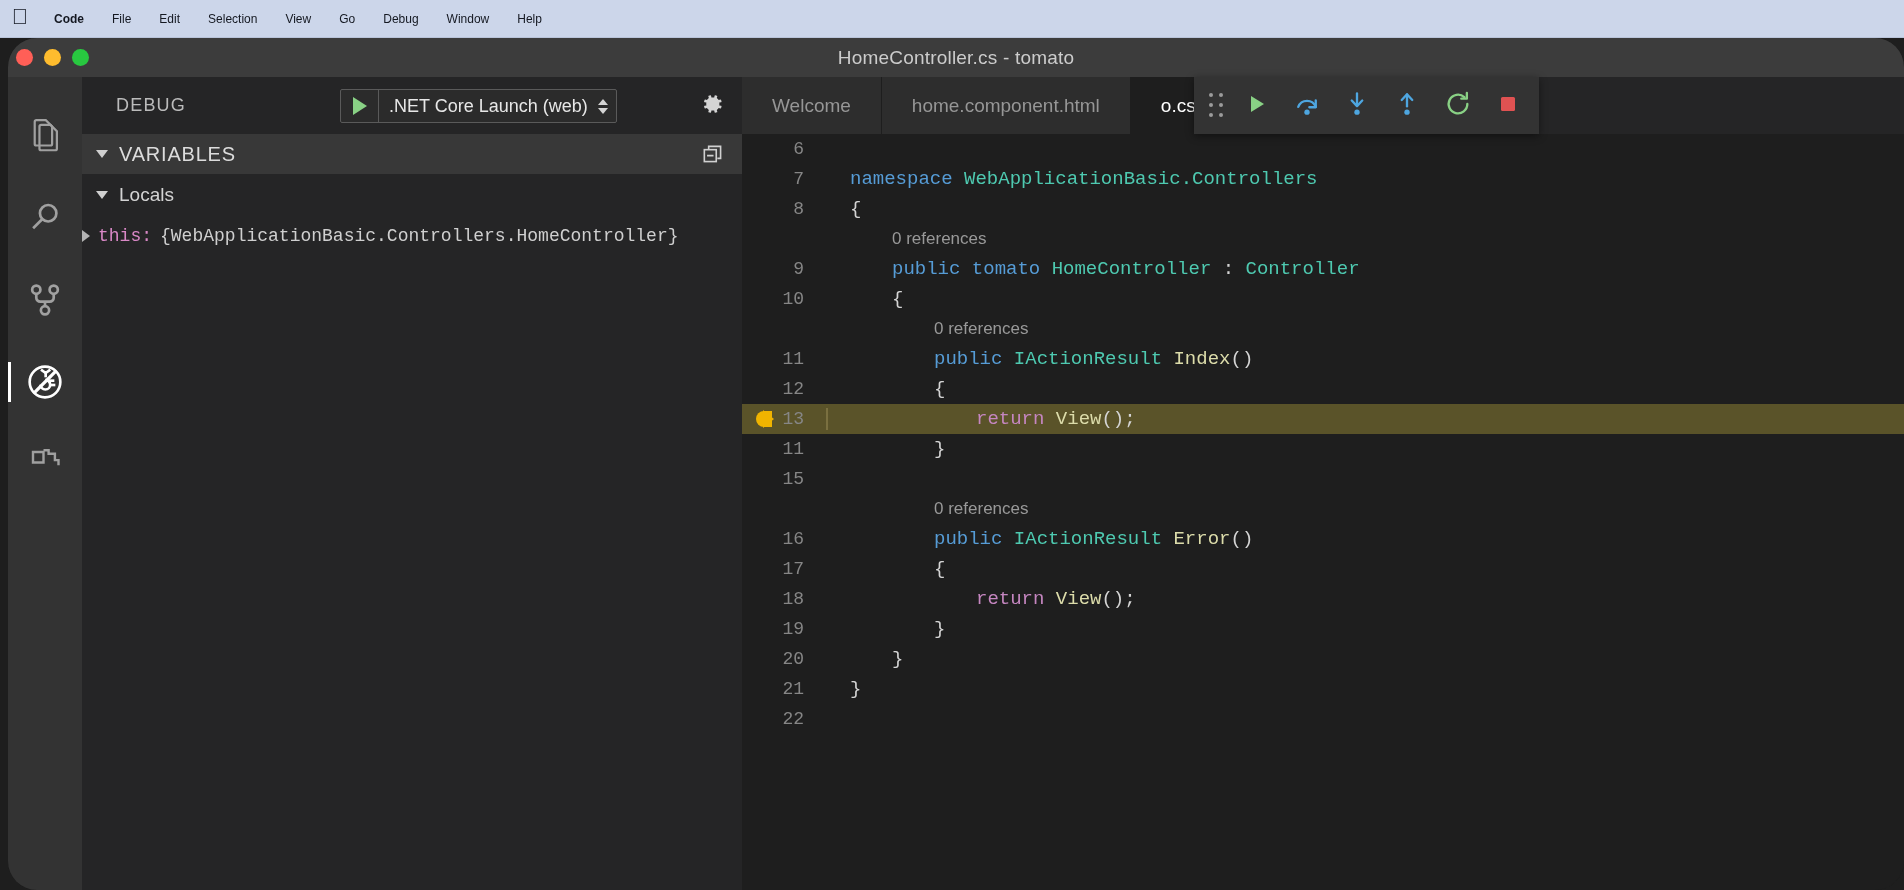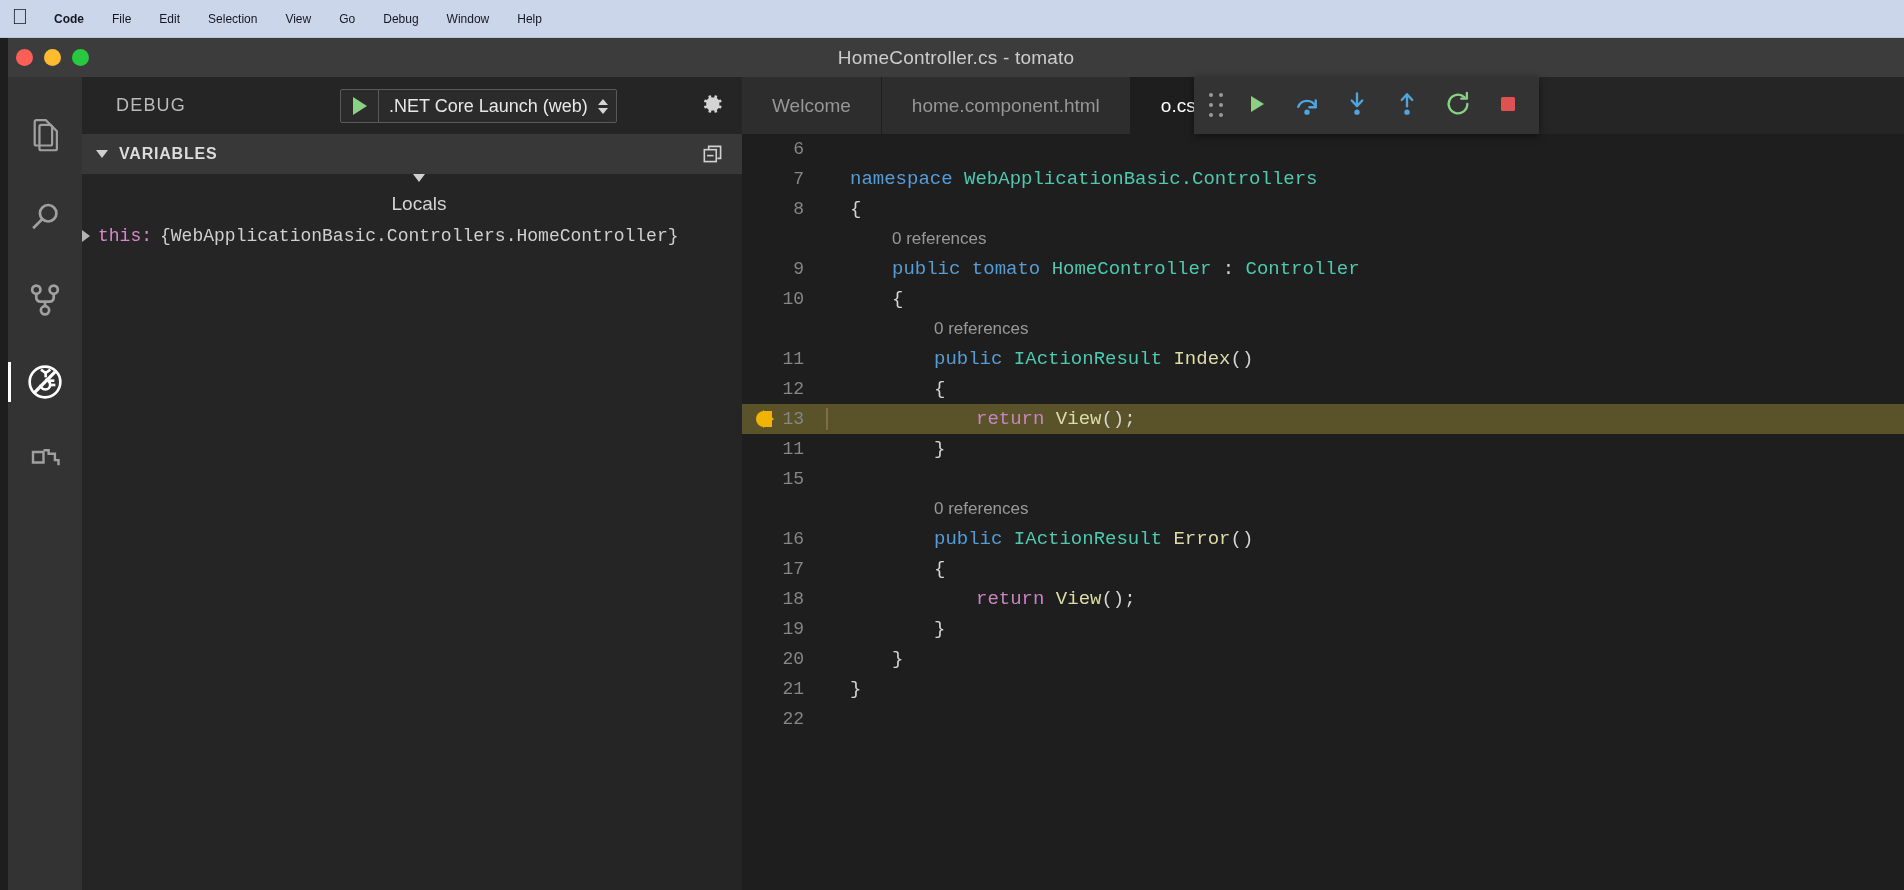--- a/index.html
+++ b/index.html
@@ -19,21 +19,21 @@
   }
   #menubar .mi {
     font-size:12px; color:#141821; padding:0 14px; height:38px;
     display:flex; align-items:center; white-space:nowrap;
   }
   #menubar .mi.bold { font-weight:bold; }
 
   
   #window {
     position:absolute; left:8px; top:38px; width:1896px; height:852px;
-    background:#1e1e1e; overflow:hidden;
+    background:#1e1e1e; overflow:hidden;border-radius:29px;
   }
 
   
   #titlebar {
     position:absolute; left:0; top:0; width:1896px; height:39px;
     background:#3c3c3c;
     display:flex; align-items:center;
   }
   #traffic { display:flex; gap:11px; padding-left:8px; }
   .dot { width:17px; height:17px; border-radius:50%; }
@@ -107,25 +107,25 @@
   #gear-btn { left:614px; }
   #console-btn { left:666px; }
 
   
   #sec-variables {
     height:40px; background:#383838;
     display:flex; align-items:center; gap:11px; padding-left:14px;
     position:relative;
   }
   .caret-d { width:0;height:0;border-left:6px solid transparent;border-right:6px solid transparent;border-top:8px solid #d0d0d0; }
-  .sec-label { font-size:16px; font-weight:bold; color:#dcdcdc; letter-spacing:0.8px; }
+  .sec-label { font-size:20px; font-weight:normal; color:#dcdcdc; letter-spacing:0.8px; }
   #var-actions { position:absolute; right:16px; top:7px; }
 
   #locals-row {
-    height:42px; display:flex; align-items:center; gap:11px; padding-left:14px;flex-direction:column;
+    height:42px; display:flex; align-items:center; gap:11px; padding-left:14px;
   }
   .locals-label { font-size:19px; color:#d4d4d4; font-family:"Liberation Sans",sans-serif; }
 
   #this-row {
     height:40px; display:flex; align-items:center; gap:8px; 
     font-family:"Liberation Mono", monospace; font-size:18px;
   }
   .caret-r { width:0;height:0;border-top:6px solid transparent;border-bottom:6px solid transparent;border-left:8px solid #b4b4b4; }
   .var-name { color:#d988c6; }
   .var-val { color:#cfcfcf; }

